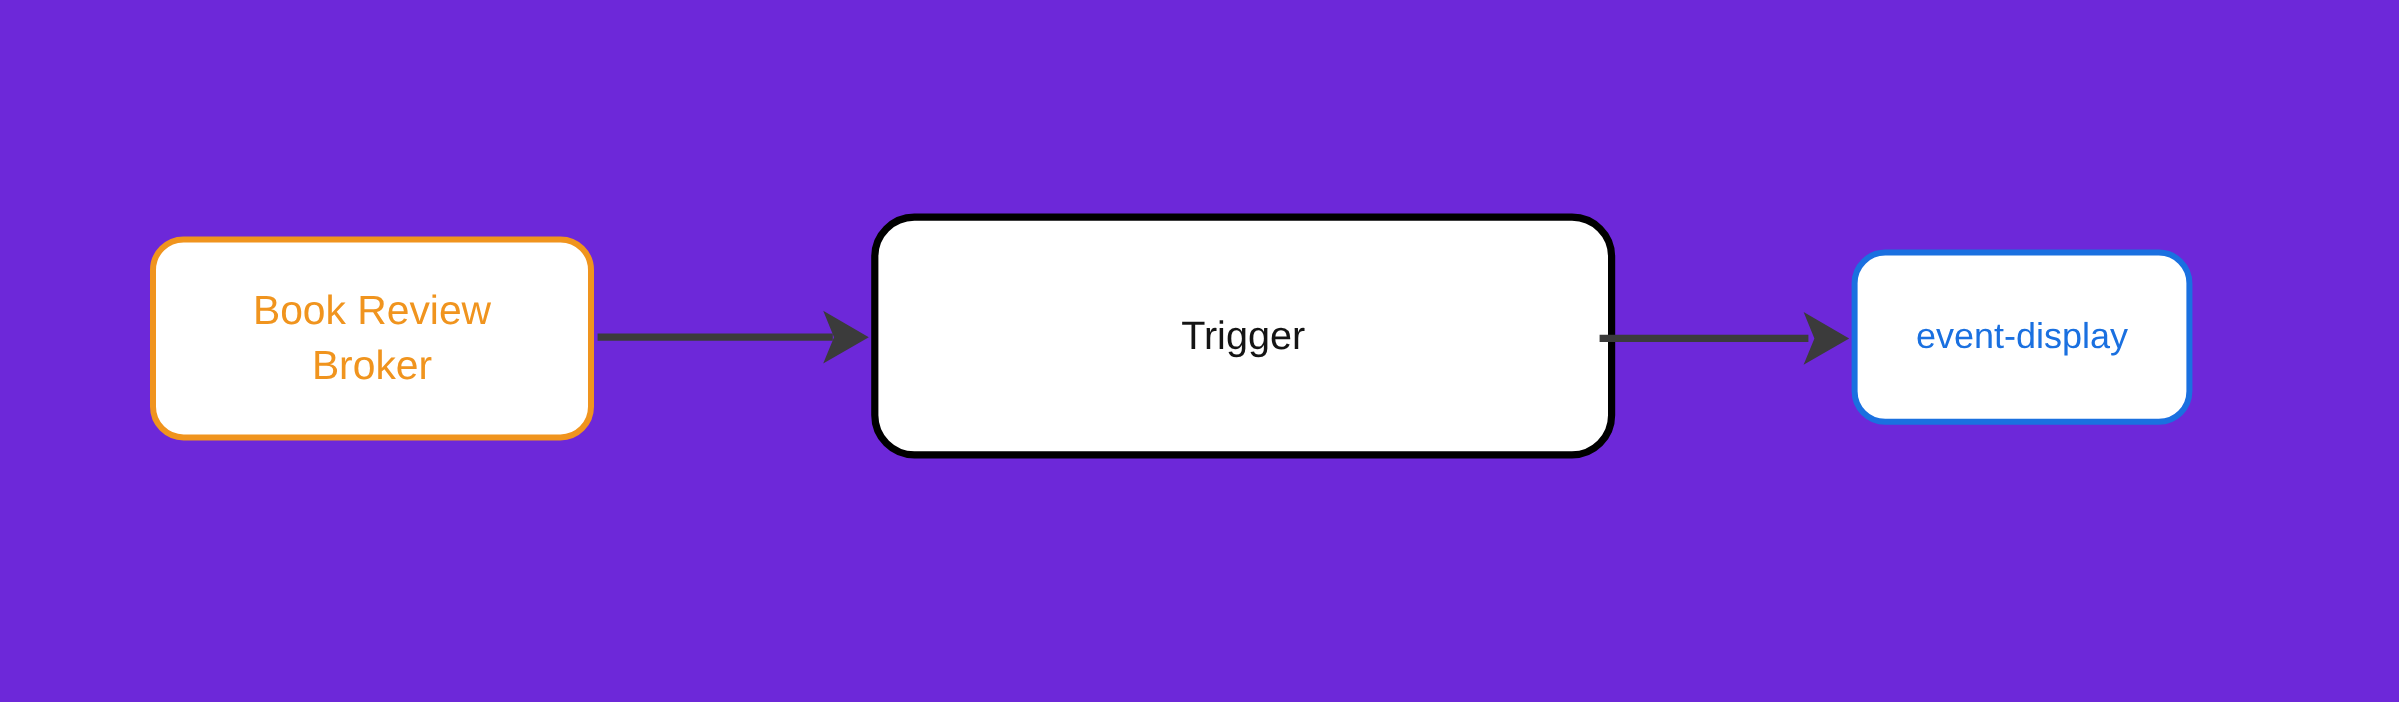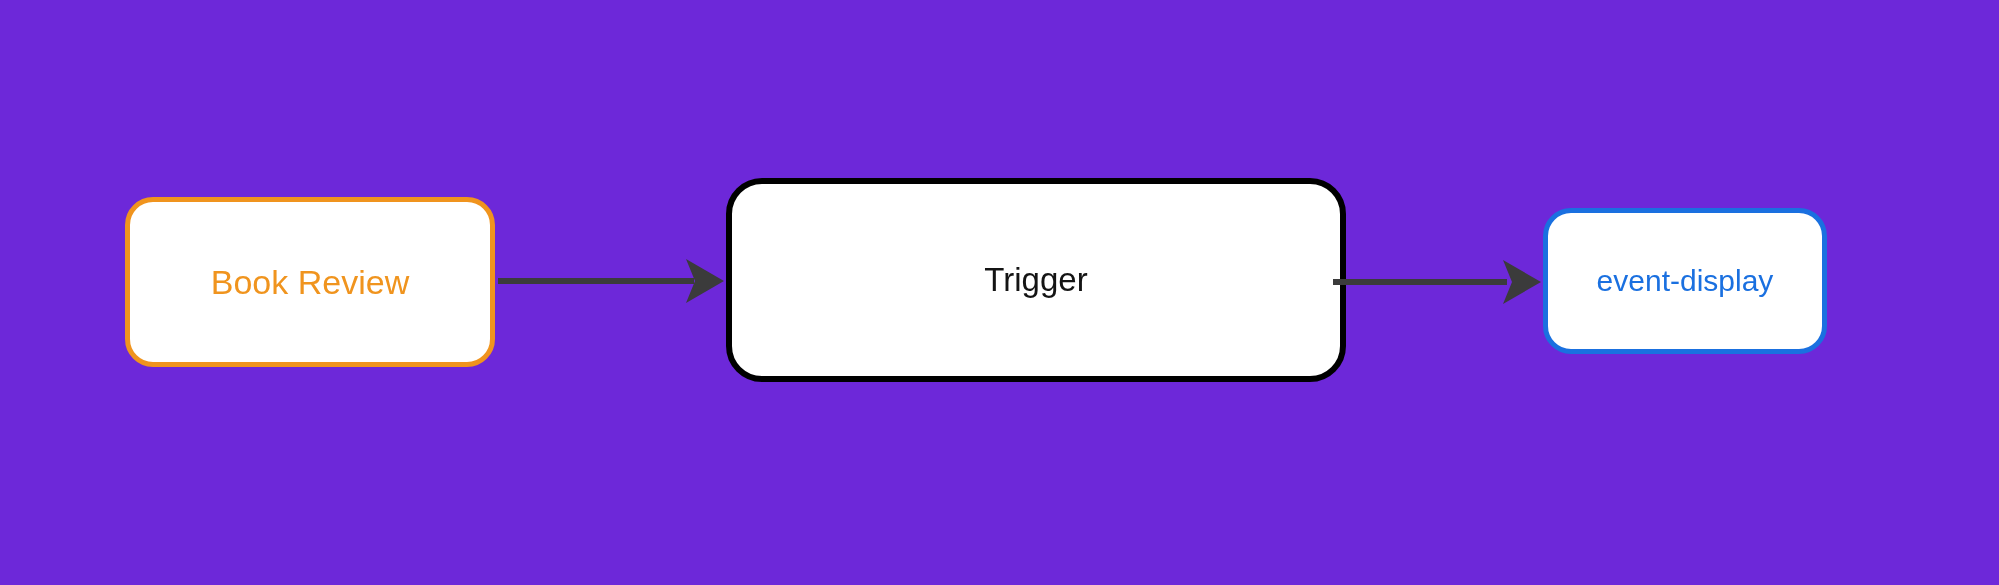--- a/index.html
+++ b/index.html
@@ -76,20 +76,21 @@
   }
 </style>
 </head>
 <body>
 
 <div class="canvas" style="background: #6d28d9; padding-left: 20px;">
 
   <div class="node node-broker">
     <div class="node-label">
       <span class="line">Book Review</span>
+      <span class="line">Broker</span>
     </div>
   </div>
 
   <div class="node node-trigger">
     <div class="node-label">
       <span class="line">Trigger</span>
     </div>
   </div>
 
   <div class="node node-event-display">

